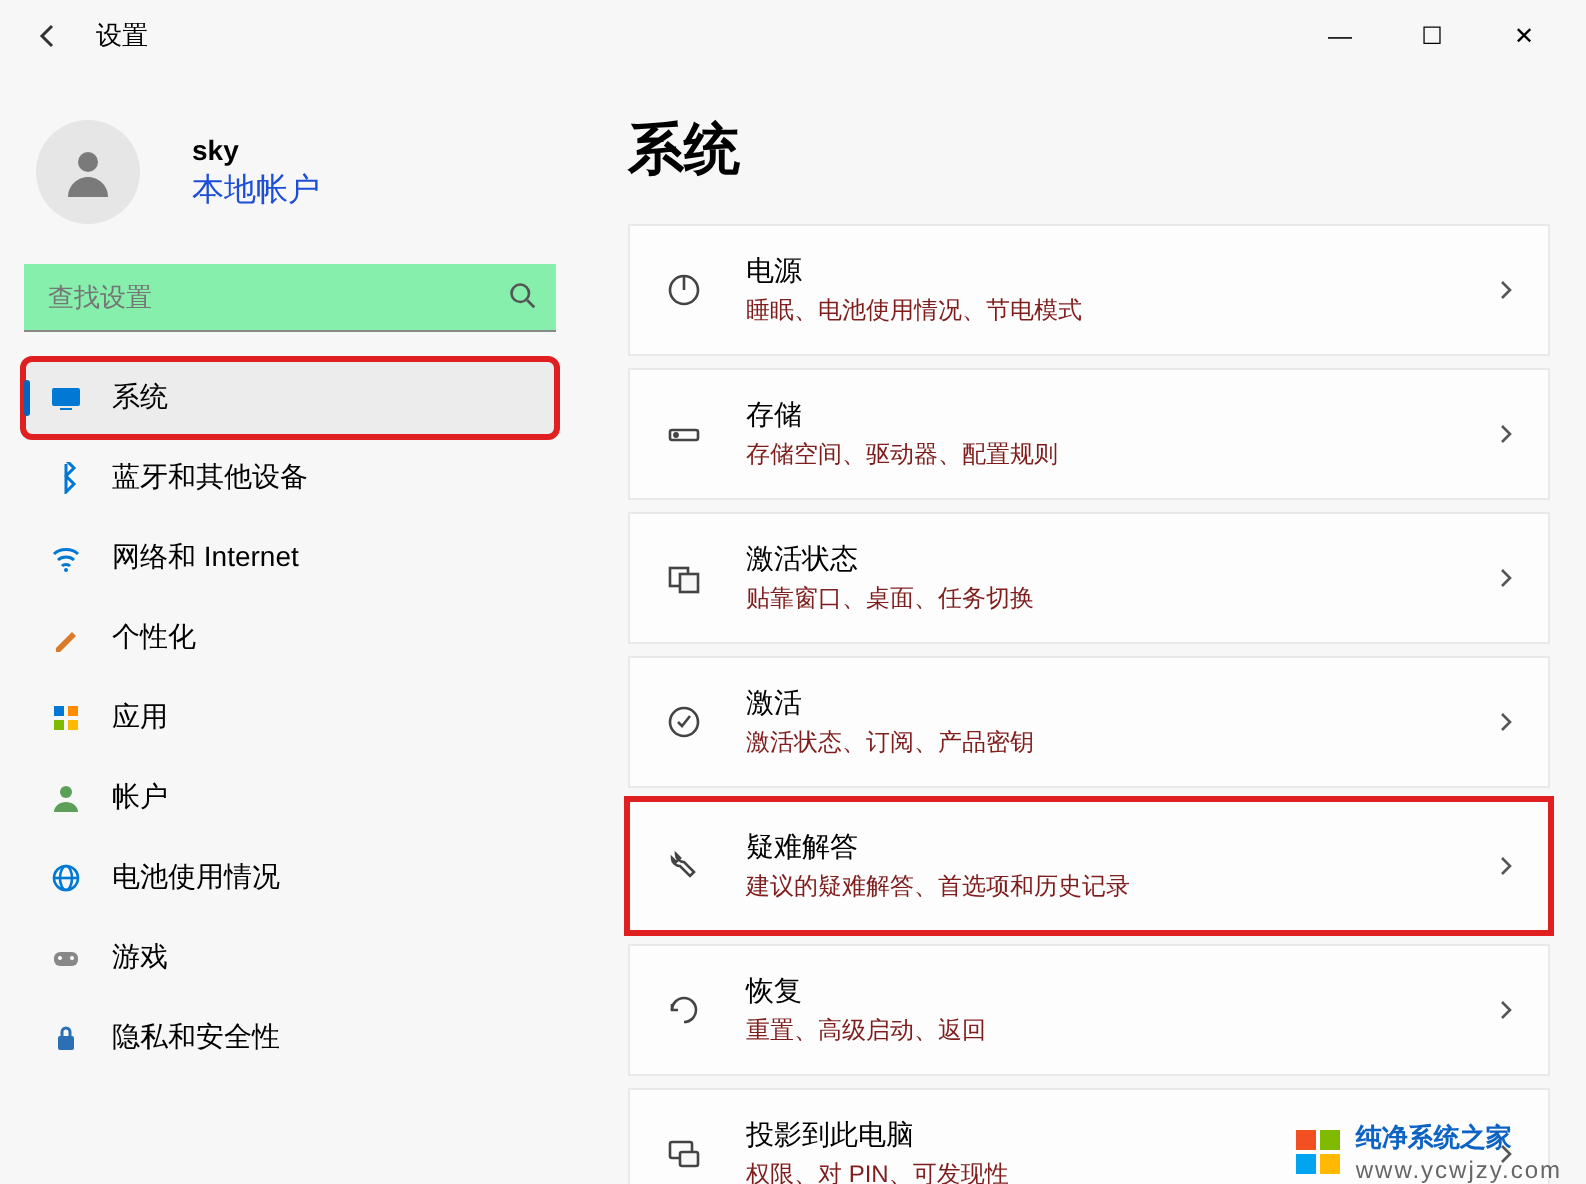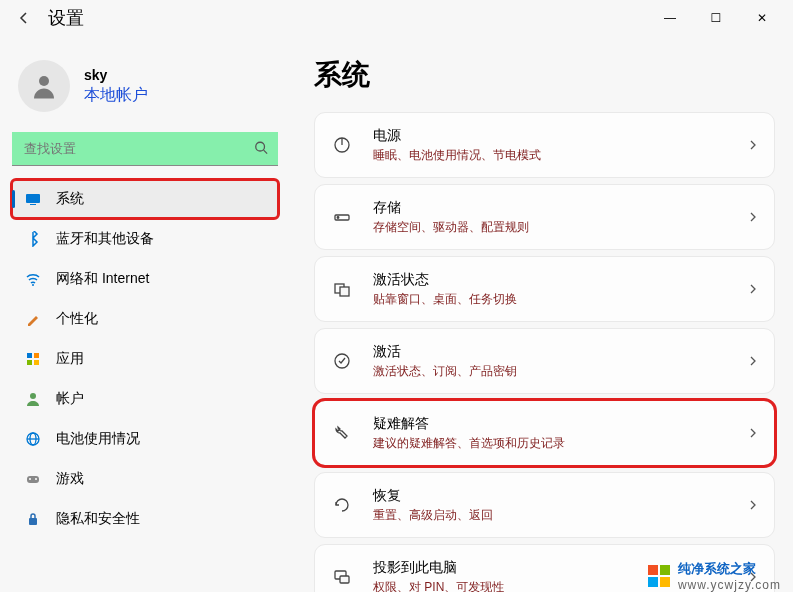--- a/index.html
+++ b/index.html
@@ -17,21 +17,21 @@
   align-items: center;
   padding: 0 8px;
   background: #f7f7f7;
 }
 .back-btn {
   width: 32px; height: 32px;
   display: flex; align-items: center; justify-content: center;
   font-size: 16px;
 }
 .title-text {
-  font-size: 18px;
+  font-size: 13px;
   margin-left: 8px;
 }
 .win-controls {
   margin-left: auto;
   display: flex;
 }
 .win-btn {
   width: 46px; height: 32px;
   display: flex; align-items: center; justify-content: center;
   font-size: 12px;
@@ -42,21 +42,21 @@
 }
 .sidebar {
   width: 290px;
   padding: 10px 12px 0 12px;
   display: flex;
   flex-direction: column;
 }
 .account {
   display: flex;
   align-items: center;
-  gap: 14px;
+  gap: 26px;
   padding: 14px 6px 20px 6px;
 }
 .avatar {
   width: 52px; height: 52px;
   border-radius: 50%;
   background: #e6e6e6;
   display: flex; align-items: center; justify-content: center;
 }
 .avatar svg { width: 30px; height: 30px; fill: #7a7a7a; }
 .account-name { font-size: 14px; font-weight: 600; }
@@ -117,21 +117,21 @@
 }
 .page-title {
   font-size: 28px;
   font-weight: 600;
   margin-bottom: 18px;
 }
 .cards { display: flex; flex-direction: column; gap: 6px; }
 .card {
   background: #fdfdfd;
   border: 1px solid #e9e9e9;
-  border-radius: 11px;
+  border-radius: 0;
   height: 66px;
   display: flex;
   align-items: center;
   padding: 0 16px;
   gap: 20px;
 }
 .card-icon {
   width: 22px; height: 22px;
   display: flex; align-items: center; justify-content: center;
   color: #333;

